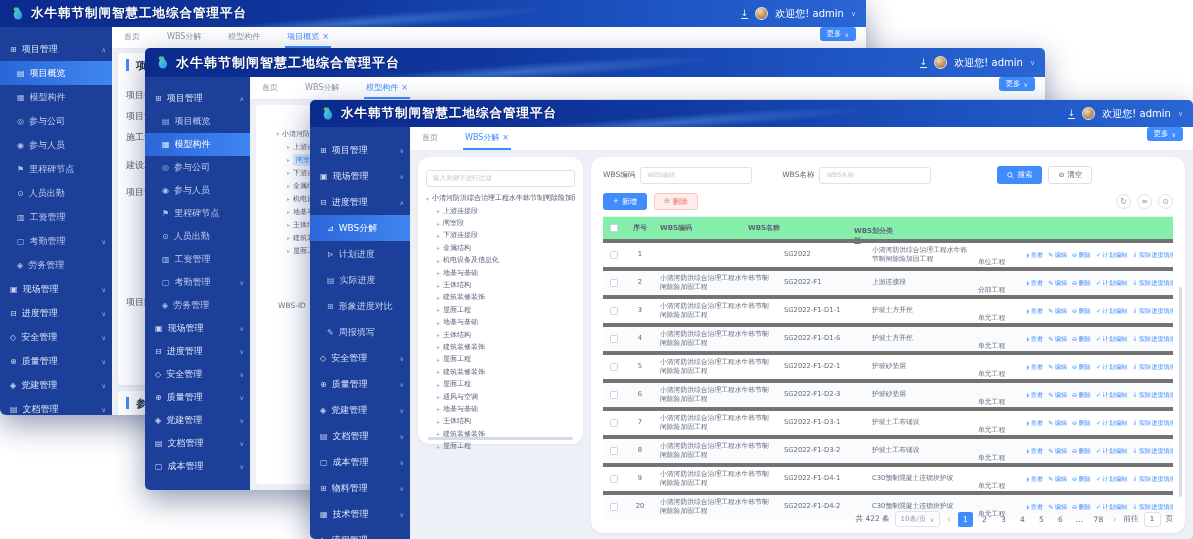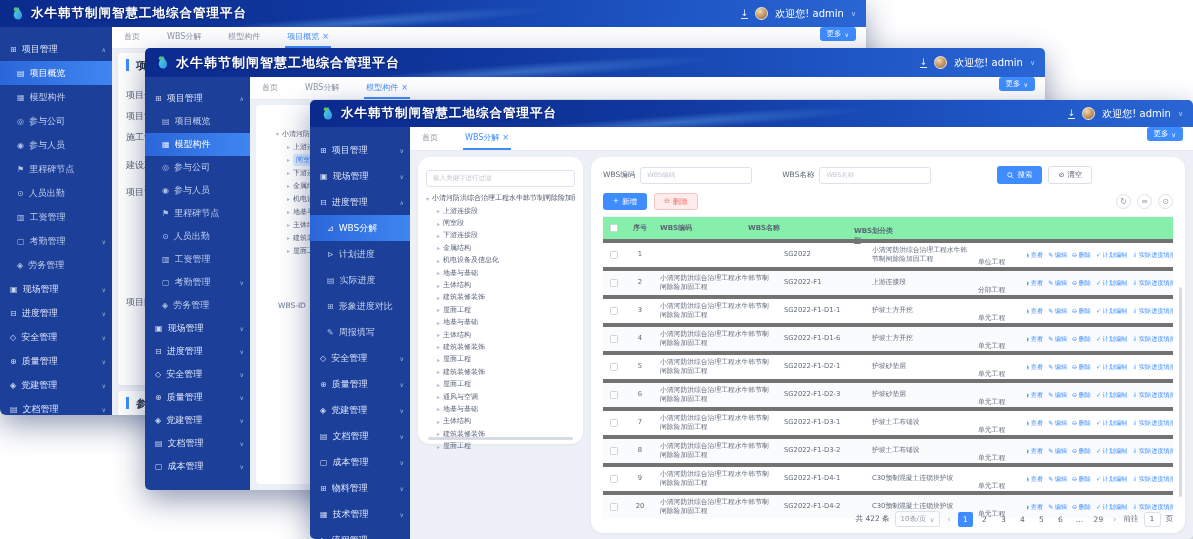--- a/index.html
+++ b/index.html
@@ -1116,21 +1116,21 @@
               <span class="pg-arrow">‹</span>
               <span style="display:inline-flex;gap:4px">
 
               <span class="pg active">1</span>
                   <span class="pg">2</span>
                   <span class="pg">3</span>
                   <span class="pg">4</span>
                   <span class="pg">5</span>
                   <span class="pg">6</span>
                   <span class="pg">…</span>
-                  <span class="pg">29</span>
+                  <span class="pg">78</span>
                 </span>
               <span class="pg-arrow">›</span>
               <span>前往</span>
               <input class="goto-input" value="1" style="">
               <span>页</span>
             </div>
 
             <div class="v-scroll"></div>
           </div>
         </div>

